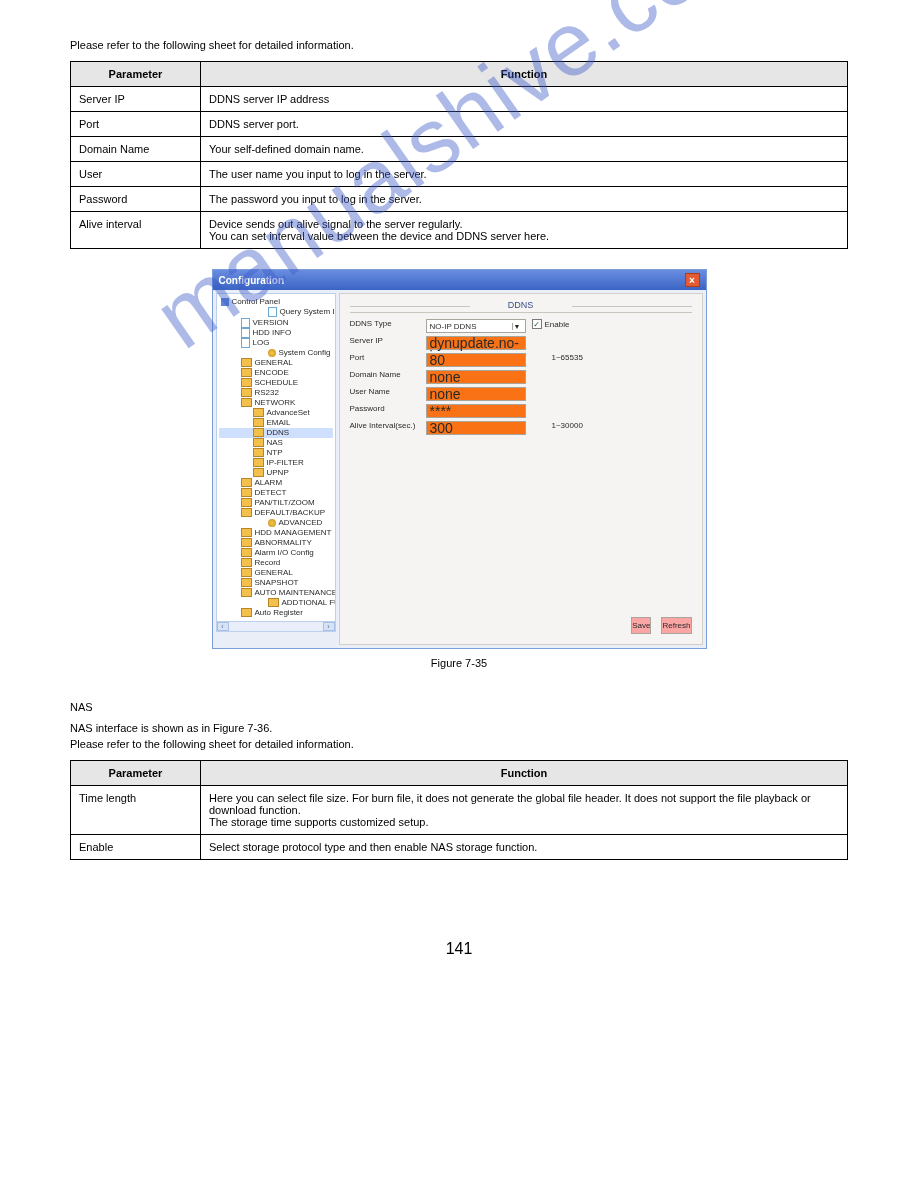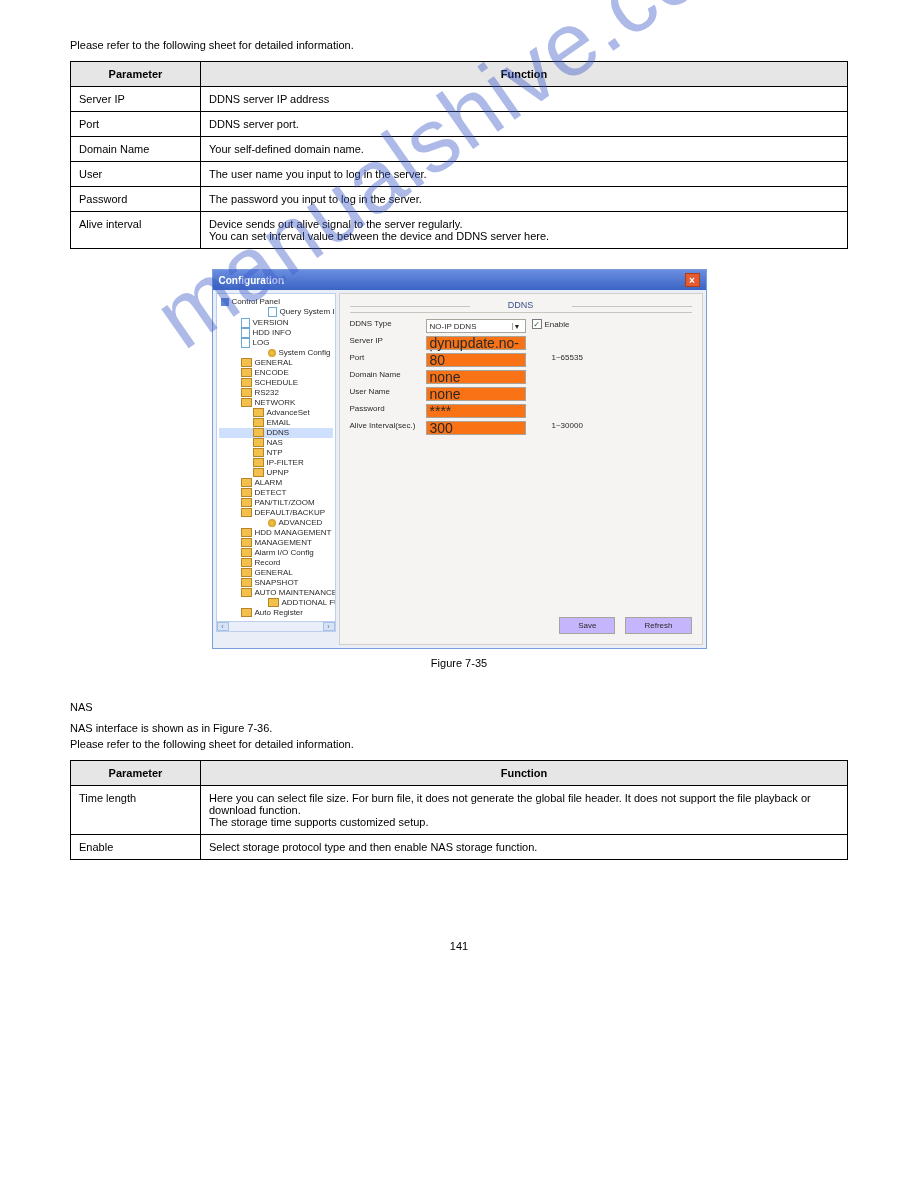--- a/index.html
+++ b/index.html
@@ -208,43 +208,43 @@
   .form-row .hint { margin-left: 26px; font-size: 8px; }
   .panel-footer {
     position: absolute;
     right: 10px;
     bottom: 10px;
     display: flex;
     gap: 10px;
   }
   .btn {
     border: 1px solid #a8a59d;
-    background: #c4b5fd;
-    padding: 3px 18px;
+    background: #fca5a5;
+    padding: 3px 0;
     font-size: 8px;
     cursor: pointer;
   }
 
   
   .watermark {
     position: absolute;
     top: 70px;
     left: 50%;
     transform: translate(-50%,0) rotate(-35deg);
     transform-origin: center;
     font-size: 90px;
     color: rgba(60,90,200,0.42);
     font-weight: 500;
     white-space: nowrap;
     pointer-events: none;
     z-index: 50;
     letter-spacing: 1px;
   }
   .content { position: relative; z-index: 10; }
-  .footer-pg { text-align: center; font-size: 11px; margin-top: 80px; }
+  .footer-pg { text-align: center; font-size: 16px; margin-top: 80px; }
 </style>
 </head>
 <body>
 
 <div class="watermark">manualshive.com</div>
 
 <div class="content">
 
   <p class="para">Please refer to the following sheet for detailed information.</p>
 
@@ -308,21 +308,21 @@
             <div class="item i3 folder">NAS</div>
             <div class="item i3 folder">NTP</div>
             <div class="item i3 folder">IP-FILTER</div>
             <div class="item i3 folder">UPNP</div>
             <div class="item i2 folder">ALARM</div>
             <div class="item i2 folder">DETECT</div>
             <div class="item i2 folder">PAN/TILT/ZOOM</div>
             <div class="item i2 folder">DEFAULT/BACKUP</div>
             <div class="item i1 gear">ADVANCED</div>
             <div class="item i2 folder">HDD MANAGEMENT</div>
-            <div class="item i2 folder">MANAGEMENT</div>
+            <div class="item i2 folder">ABNORMALITY</div>
             <div class="item i2 folder">Alarm I/O Config</div>
             <div class="item i2 folder">Record</div>
             <div class="item i2 folder">GENERAL</div>
             <div class="item i2 folder">SNAPSHOT</div>
             <div class="item i2 folder">AUTO MAINTENANCE</div>
             <div class="item i1 folder">ADDTIONAL FUNCTION</div>
             <div class="item i2 folder">Auto Register</div>
           </div>
           <div class="tree-scroll">
             <span>‹</span>

